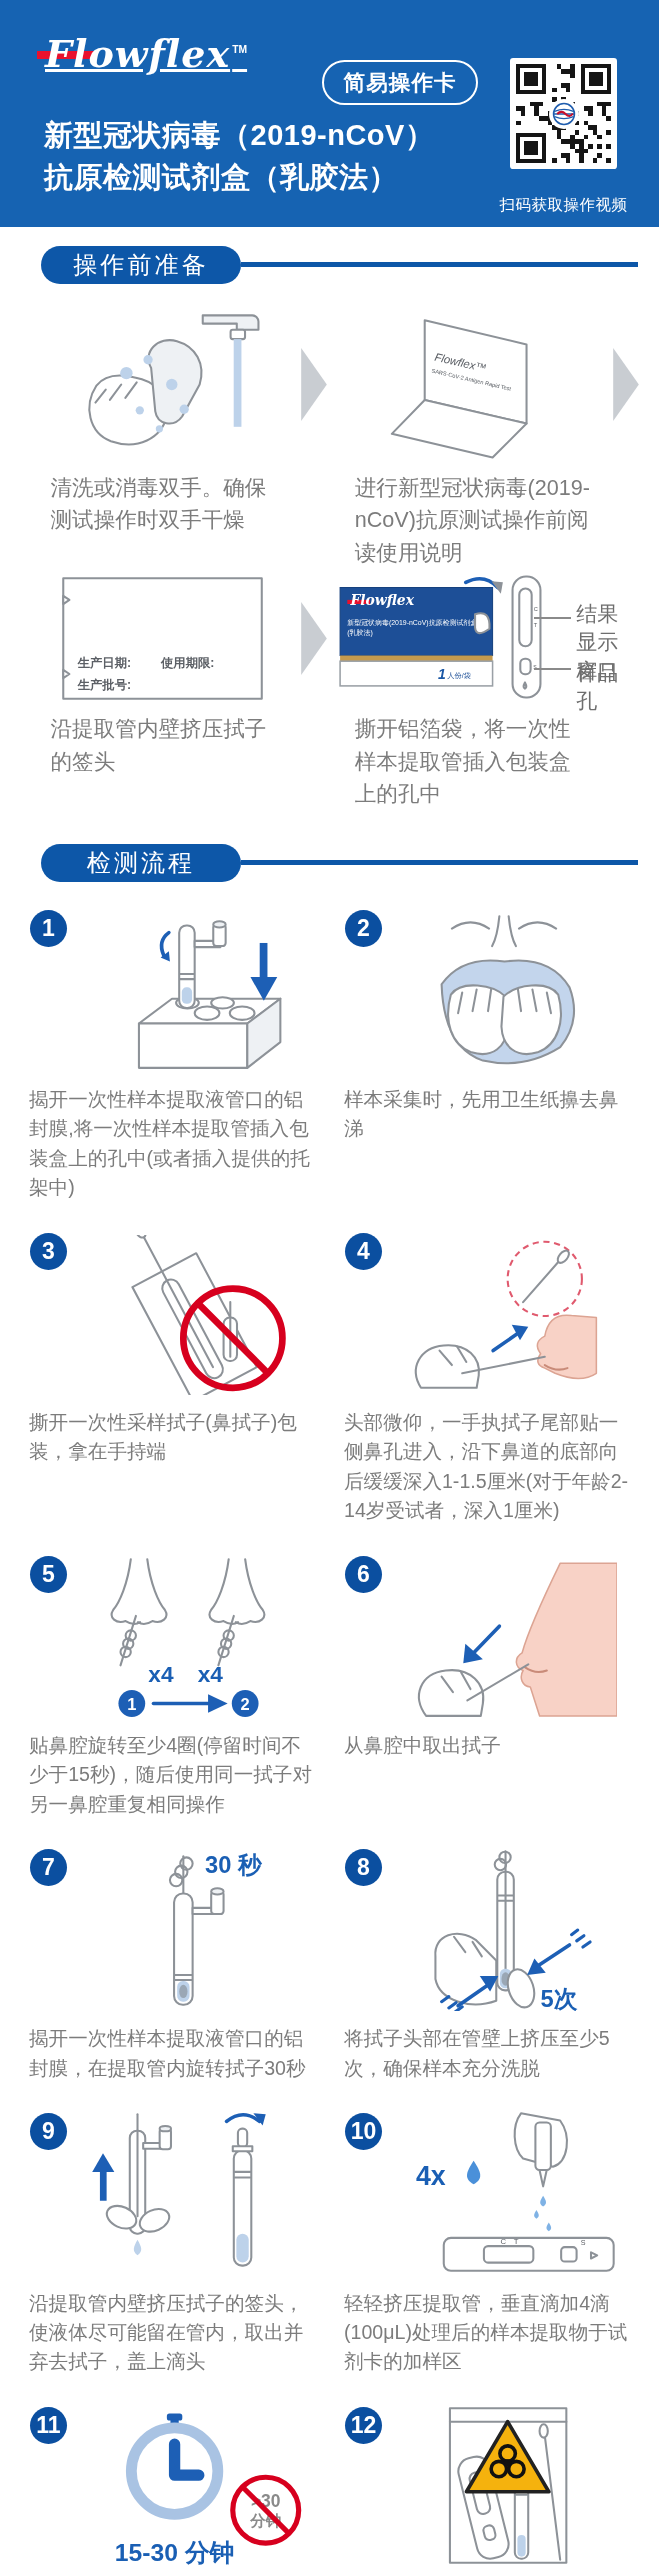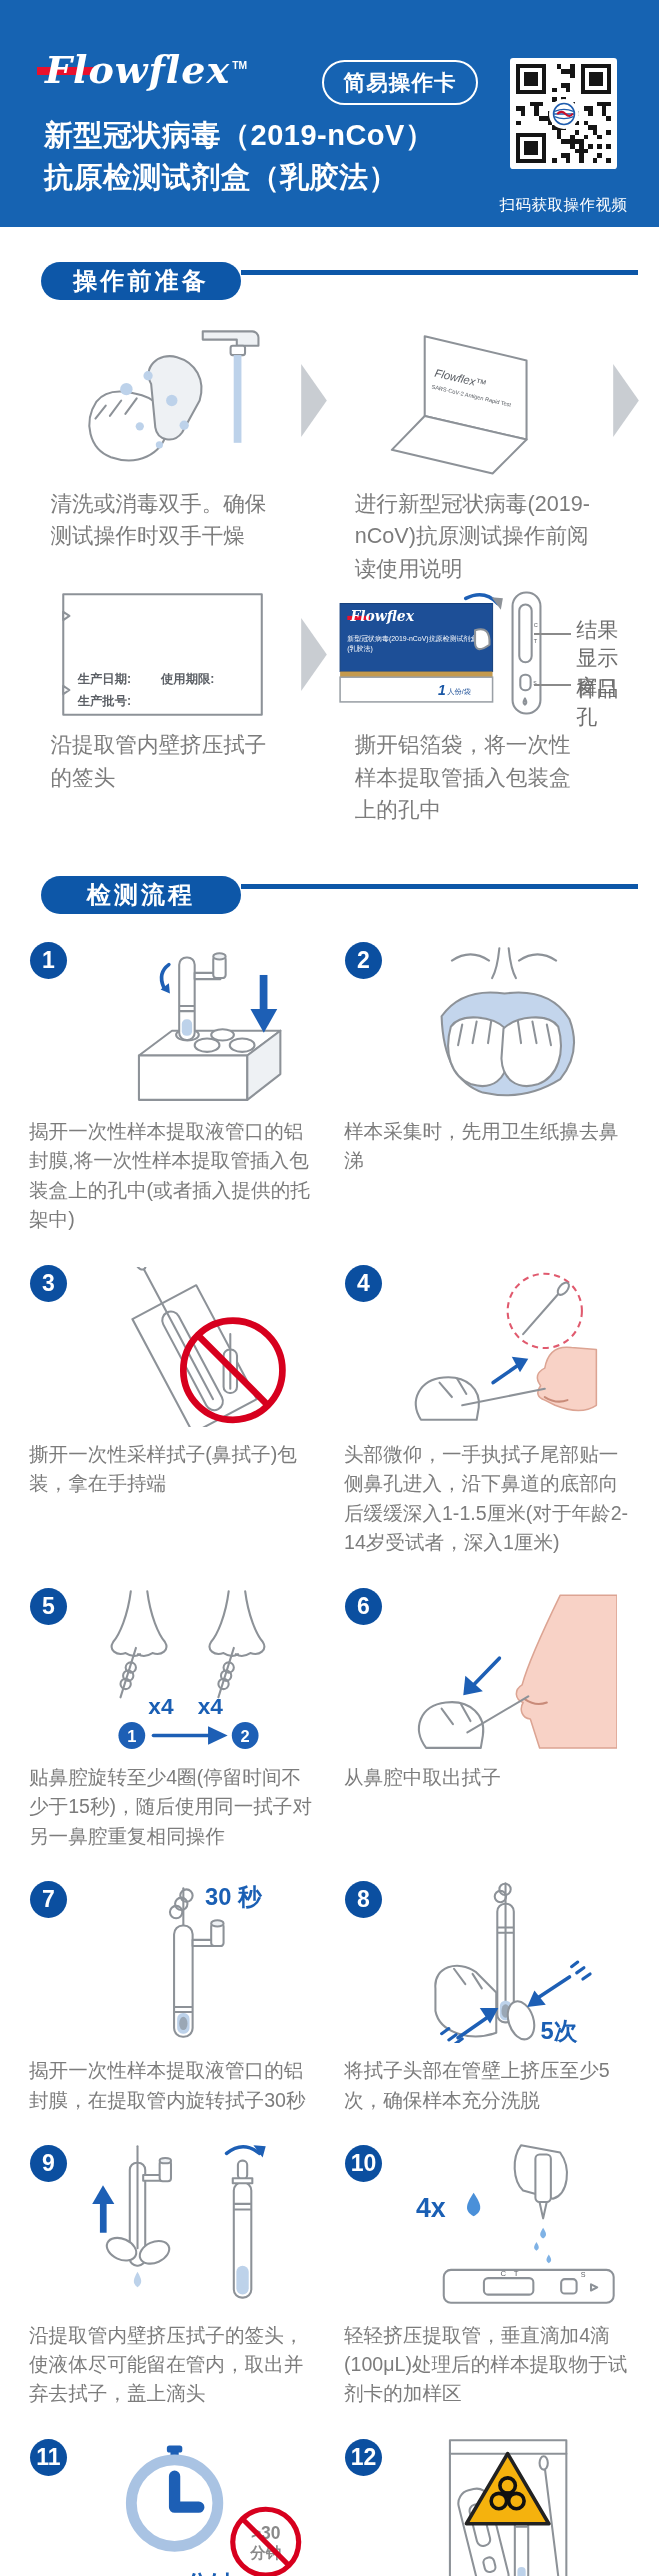--- a/index.html
+++ b/index.html
@@ -2,39 +2,39 @@
 <html style="font-size:8.2px"><head>
 <meta charset="utf-8">
 <style>
   * { margin:0; padding:0; box-sizing:border-box; }
   html,body { background:#fff; }
   body { width:659px; font-family:"Liberation Sans", sans-serif; color:#333; }
   .page { width:659px; position:relative; background:#fff; }
 
   
   .header { position:relative; height:227px; background:#1663b2; overflow:hidden; }
-  .logo { position:absolute; left:45px; top:51px; font-family:"DejaVu Serif", serif; font-style:italic; font-weight:bold; font-size:38px; color:#fff; line-height:1; }
+  .logo { position:absolute; left:45px; top:35px; font-family:"DejaVu Serif", serif; font-style:italic; font-weight:bold; font-size:38px; color:#fff; line-height:1;text-decoration:underline; }
   .logo .dash { position:absolute; left:-8.2px; top:15.5px; width:58px; height:8.8px; background:#e8112d; z-index:0; }
   .logo .word { position:relative; z-index:1; letter-spacing:1px; }
   .logo sup { font-family:"Liberation Sans", sans-serif; font-style:normal; font-size:10.3px; vertical-align:super; margin-left:2.1px; }
   .badge { position:absolute; left:322px; top:60px; border:2.1px solid #fff; border-radius:24px; padding:6.2px 19.6px; color:#fff; font-size:21.6px; font-weight:bold; letter-spacing:1px; }
   .hdr-title { position:absolute; left:44px; top:114px; color:#fff; font-size:29px; font-weight:bold; line-height:1.45; letter-spacing:0.5px; }
   .qr-box { position:absolute; left:510px; top:58px; width:107px; height:111px; background:#fff; border-radius:3.1px; padding:6.2px; }
   .qr-inner { position:relative; width:100%; height:100%; }
   .qr-cells { position:absolute; inset:0; display:grid; grid-template-rows:repeat(21,1fr); grid-template-columns:repeat(21,1fr); }
   .qr-cells div { background:#151515; }
   .finder { position:absolute; width:30px; height:30px; border:4.6px solid #151515; background:#fff; }
   .finder::after { content:''; position:absolute; inset:4.1px; background:#151515; }
   .f-tl { left:0; top:0; } .f-tr { right:0; top:0; } .f-bl { left:0; bottom:0; }
   .qr-logo { position:absolute; left:50%; top:50%; width:30px; height:30px; margin:-15px 0 0 -15px; background:#fff; border-radius:50%; display:flex; align-items:center; justify-content:center; }
   .qr-caption { position:absolute; left:490px; top:179px; width:147px; text-align:center; color:#fff; font-size:15.5px; letter-spacing:0.5px;margin-top:16px; }
 
   
   .section-head { display:flex; align-items:center; margin:18.5px 20.6px 0 41px; }
-  .sec-pill { min-width:200px; height:38px; background:#0d57a8; border-radius:25px; color:#fff; font-size:24px; font-weight:bold; letter-spacing:3.1px; display:flex; align-items:center; justify-content:center;margin-top:16px; }
+  .sec-pill { min-width:200px; height:38px; background:#0d57a8; border-radius:25px; color:#fff; font-size:24px; font-weight:normal; letter-spacing:3.1px; display:flex; align-items:center; justify-content:center; }
   .sec-line { flex:1; height:5.2px; background:#0d57a8; }
 
   
   .prep-grid { display:grid; grid-template-columns:258px 38px 268px 34px; column-gap:4.1px; padding:23px 12.4px 0 33px; align-items:center; }
   .prep-illo { display:flex; justify-content:center; align-items:center; min-height:155px; }
   .prep-illo.short { min-height:129px; }
   .flow-arrow { display:flex; justify-content:center; }
   .prep-cap { font-size:21.6px; color:#7c7c7c; line-height:1.5; padding:10.3px 13.4px 4.1px 17.5px; align-self:start; }
 
   .pouch-fig { position:relative; width:299px; height:130px; }

